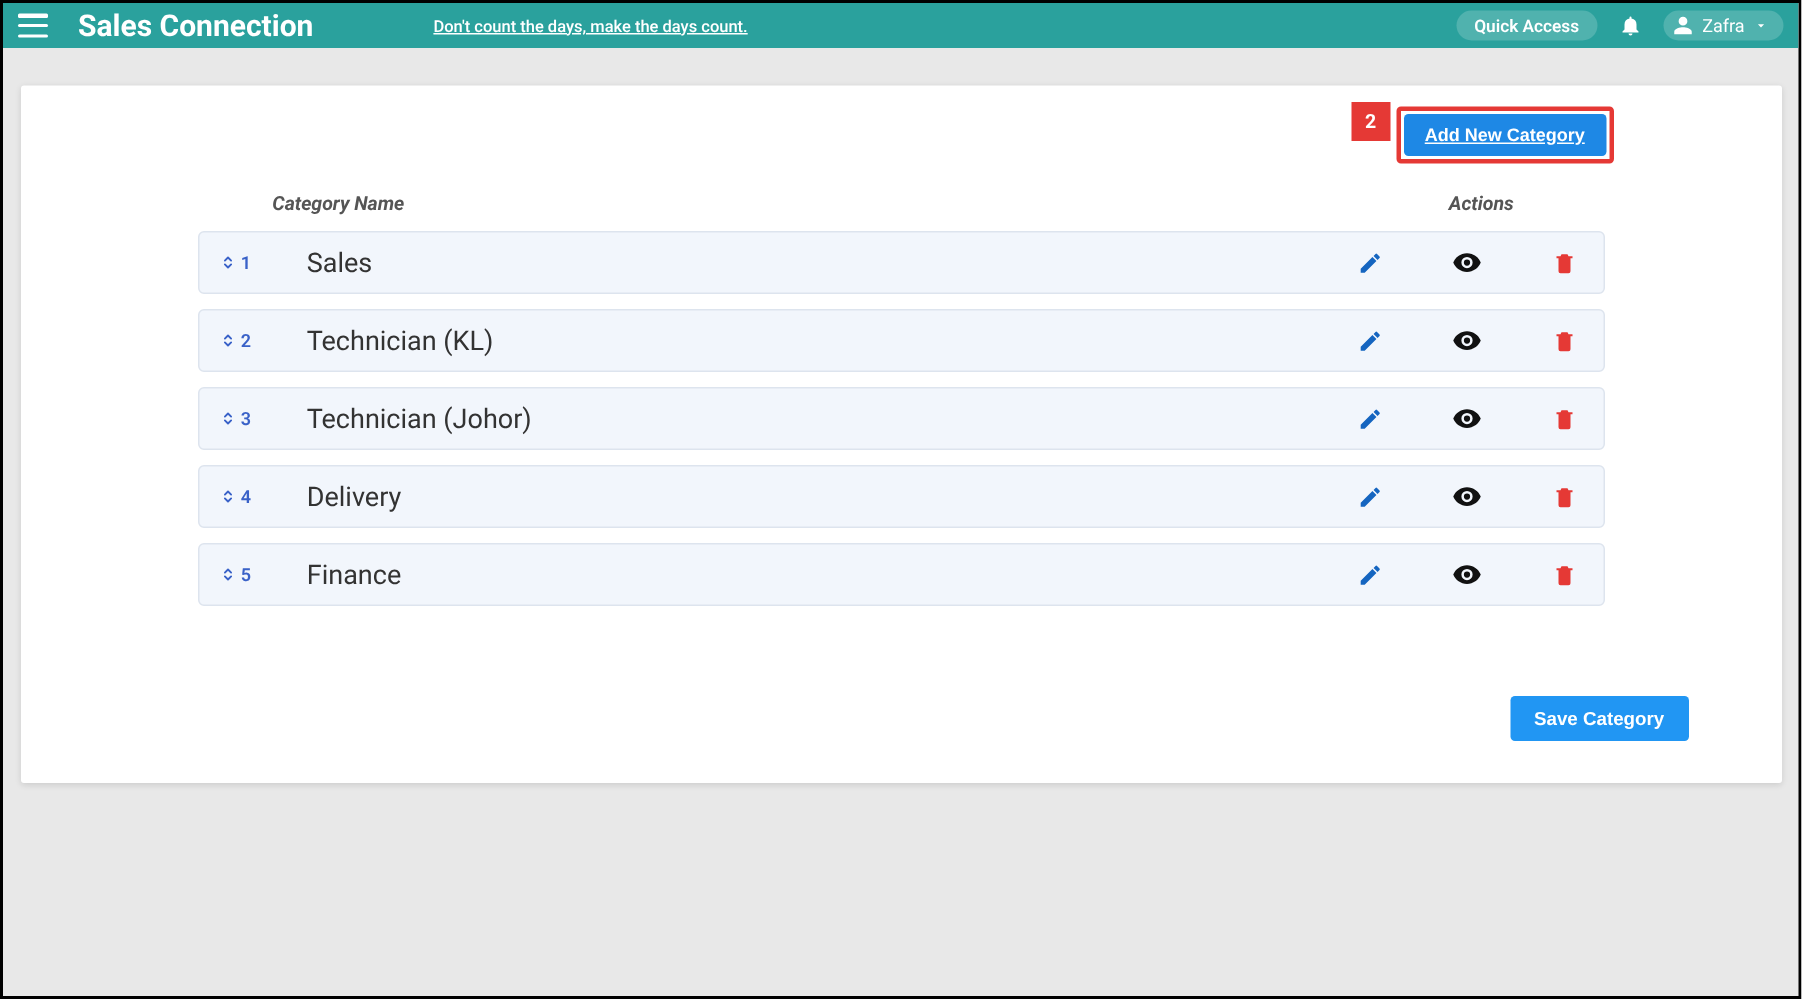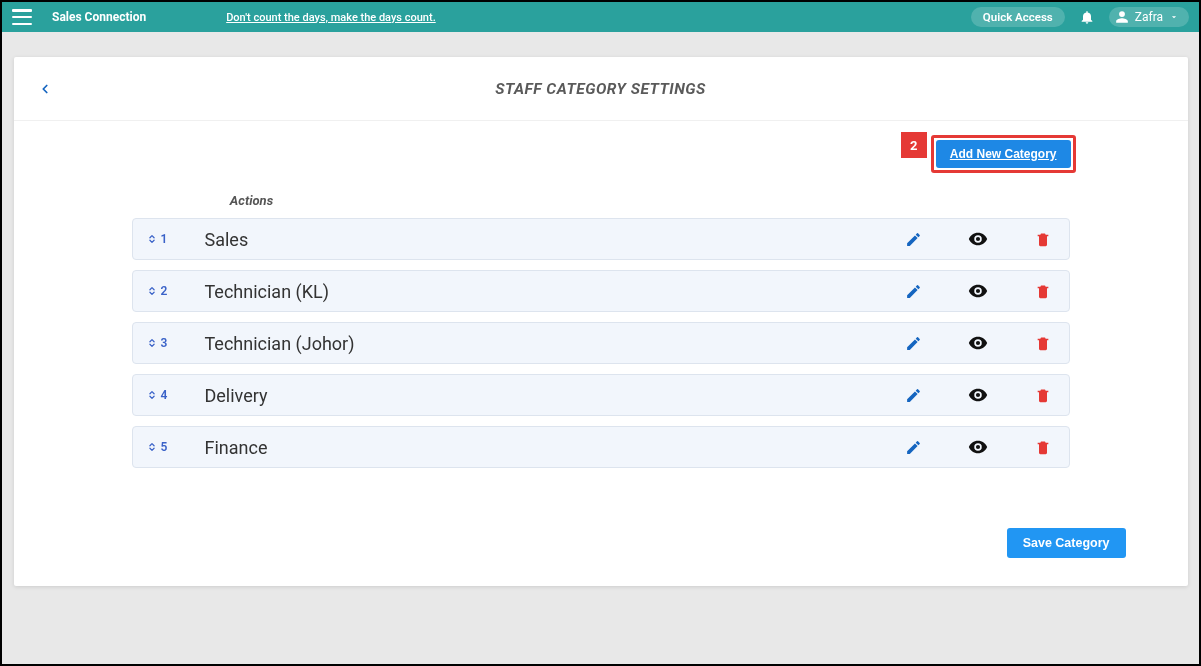--- a/index.html
+++ b/index.html
@@ -3,21 +3,21 @@
 <meta charset="utf-8">
 <style>
   * { box-sizing: border-box; margin: 0; padding: 0; }
   html, body { width: 1201px; height: 666px; font-family: -apple-system, BlinkMacSystemFont, "Segoe UI", Roboto, Arial, sans-serif; }
   .frame { width: 1201px; height: 666px; border: 2px solid #000; background: #e8e8e8; overflow: hidden; }
 
   
   .topbar { height: 30px; background: #2aa19d; display: flex; align-items: center; color: #fff; padding: 0 10px; }
   .hamburger { width: 20px; height: 16px; display: flex; flex-direction: column; justify-content: space-between; cursor: pointer; margin-right: 20px; }
   .hamburger span { display: block; height: 2.5px; background: #fff; border-radius: 1px; }
-  .brand { font-weight: 700; font-size: 12px; margin-right: 80px; }
+  .brand { font-weight: 700; font-size: 20px; margin-right: 80px; }
   .tagline { font-size: 11px; font-weight: 500; flex: 0 0 auto; text-decoration: underline; }
   .top-spacer { flex: 1; }
   .quick-access { background: rgba(255,255,255,0.18); border-radius: 12px; padding: 3px 12px; font-size: 11.5px; font-weight: 600; cursor: pointer; }
   .bell { margin: 0 14px; cursor: pointer; }
   .user-pill { background: rgba(255,255,255,0.18); border-radius: 12px; padding: 3px 10px 3px 6px; display: flex; align-items: center; font-size: 12px; cursor: pointer; }
   .user-pill .avatar { margin-right: 6px; }
   .user-pill .chev { margin-left: 6px; }
 
   
   .card { width: 1174px; background: #fff; margin: 25px auto 0; border-radius: 2px; box-shadow: 0 1px 4px rgba(0,0,0,0.12); padding-bottom: 28px; }
@@ -79,40 +79,33 @@
     <span>Zafra</span>
     <span class="chev">
       <svg width="10" height="10" viewBox="0 0 24 24" fill="#fff">
             <path d="M7 10l5 5 5-5z"></path>
           </svg>
     </span>
   </div>
 </div>
 
 <div class="card">
-  <div class="card-header">
-    <div class="back-chevron">
-      <svg width="14" height="20" viewBox="0 0 24 24" fill="none" stroke="#1565c0" stroke-width="3" stroke-linecap="round" stroke-linejoin="round">
-            <polyline points="15 18 9 12 15 6"></polyline>
-          </svg>
-    </div>
-    <div class="page-title">STAFF CATEGORY SETTINGS</div>
-  </div>
 
   <div class="toolbar-row">
     <div class="add-btn-wrap">
       <div class="callout-badge">2</div>
       <div class="highlight-box">
         <button class="btn-primary">Add New Category</button>
       </div>
     </div>
   </div>
 
   <div class="list-wrap">
     <div class="list-header">
+      <div class="col-name">Category Name</div>
       <div class="col-actions">Actions</div>
     </div>
     <div id="rows">
           <div class="cat-row">
     <div class="sort-handle">
       <svg width="10" height="14" viewBox="0 0 24 24" fill="none" stroke="#3a62c8" stroke-width="3" stroke-linecap="round" stroke-linejoin="round">
                 <polyline points="7 9 12 4 17 9"></polyline>
                 <polyline points="7 15 12 20 17 15"></polyline>
               </svg>
       <span>1</span>

